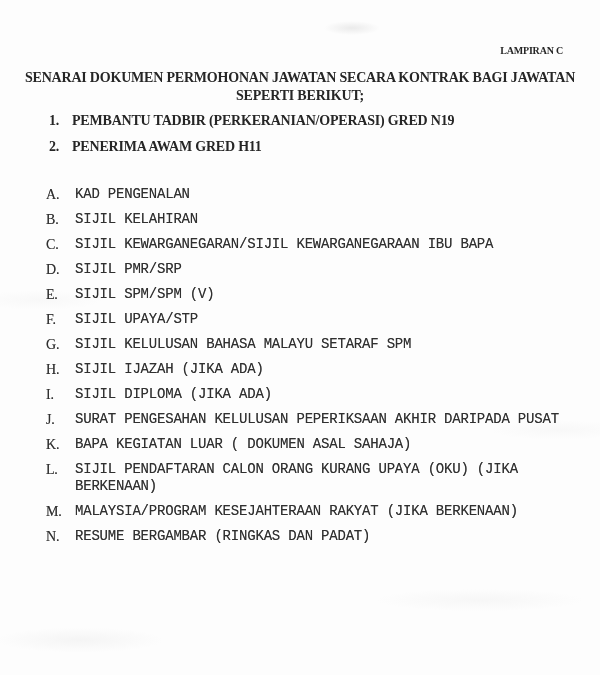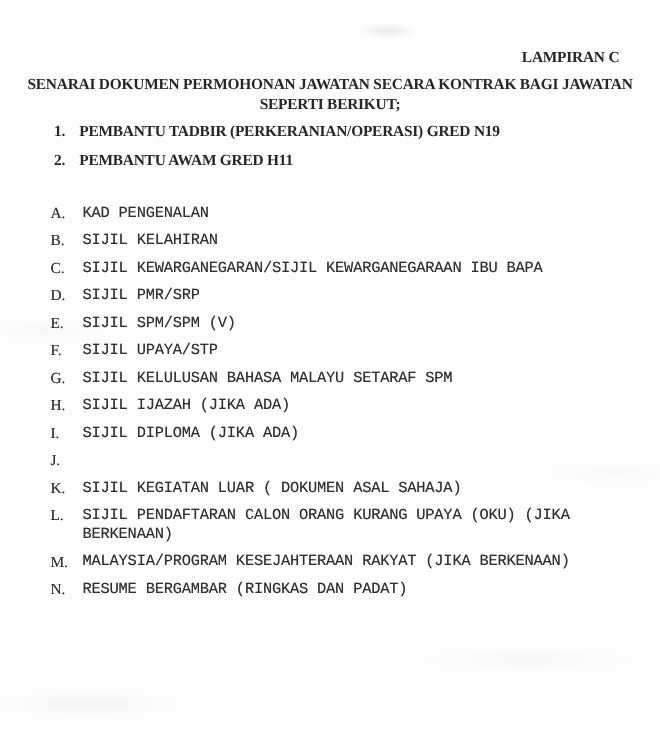--- a/index.html
+++ b/index.html
@@ -21,21 +21,21 @@
       radial-gradient(ellipse 40px 10px at 352px 28px, rgba(150,150,150,0.18), rgba(150,150,150,0) 70%),
       radial-gradient(ellipse 120px 18px at 80px 640px, rgba(170,170,170,0.10), rgba(170,170,170,0) 70%),
       radial-gradient(ellipse 150px 16px at 480px 600px, rgba(170,170,170,0.08), rgba(170,170,170,0) 70%),
       radial-gradient(ellipse 90px 14px at 40px 300px, rgba(180,180,180,0.07), rgba(180,180,180,0) 70%),
       radial-gradient(ellipse 100px 14px at 560px 430px, rgba(180,180,180,0.07), rgba(180,180,180,0) 70%);
   }
   .corner-label {
     position: absolute;
     top: 45px;
     right: 37px;
-    font-size: 14px;
+    font-size: 10px;
     font-weight: 700;
     color: #262626;
   }
   .doc-title {
     position: absolute;
     top: 69px;
     left: 0;
     right: 0;
     text-align: center;
     font-size: 14px;
@@ -101,21 +101,21 @@
     <div>SEPERTI BERIKUT;</div>
   </div>
 
   <ol class="doc-list numbered">
     <li>
       <span class="marker">1.</span>
       <span class="text">PEMBANTU TADBIR (PERKERANIAN/OPERASI) GRED N19</span>
     </li>
     <li>
       <span class="marker">2.</span>
-      <span class="text">PEMBANTU AWAM GRED H11</span>
+      <span class="text">PENERIMA AWAM GRED H11</span>
     </li>
   </ol>
 
   <ol class="doc-list lettered">
     <li>
       <span class="marker">A.</span>
       <span class="text">
           <span class="ln">KAD PENGENALAN</span>
           <span class="ln"></span>
         </span>
@@ -172,26 +172,27 @@
     <li>
       <span class="marker">I.</span>
       <span class="text">
           <span class="ln">SIJIL DIPLOMA (JIKA ADA)</span>
           <span class="ln"></span>
         </span>
     </li>
     <li>
       <span class="marker">J.</span>
       <span class="text">
+          <span class="ln">SURAT PENGESAHAN KELULUSAN PEPERIKSAAN AKHIR DARIPADA PUSAT</span>
         </span>
     </li>
     <li>
       <span class="marker">K.</span>
       <span class="text">
-          <span class="ln">SIJIL KEGIATAN LUAR ( DOKUMEN ASAL SAHAJA)</span>
+          <span class="ln">BAPA KEGIATAN LUAR ( DOKUMEN ASAL SAHAJA)</span>
           <span class="ln"></span>
         </span>
     </li>
     <li>
       <span class="marker">L.</span>
       <span class="text">
           <span class="ln">SIJIL PENDAFTARAN CALON ORANG KURANG UPAYA (OKU) (JIKA BERKENAAN)</span>
           <span class="ln"></span>
         </span>
     </li>

